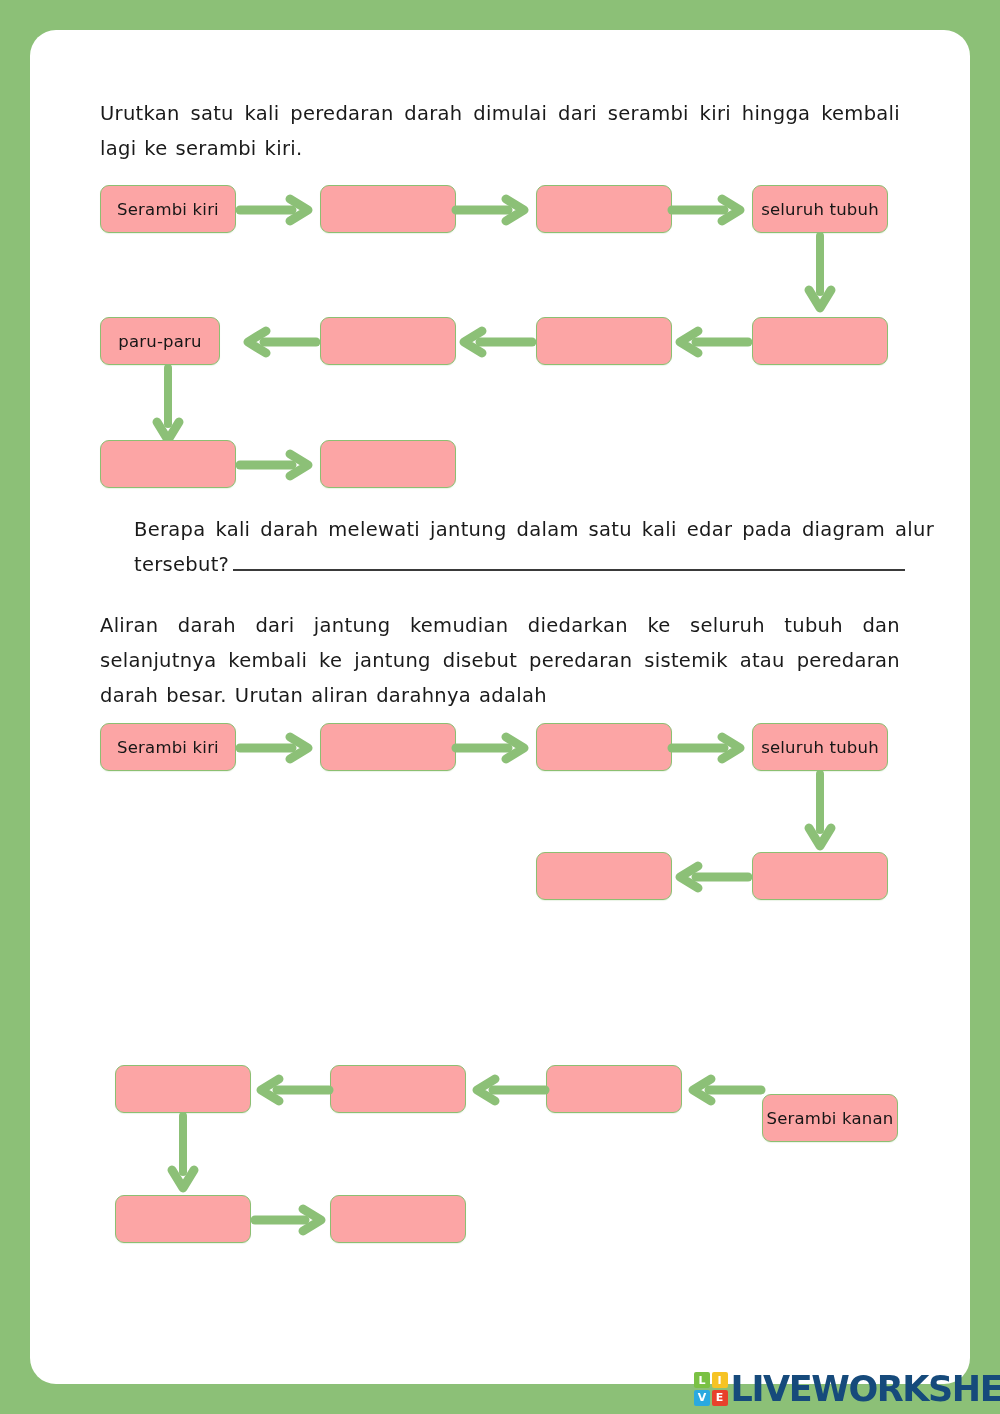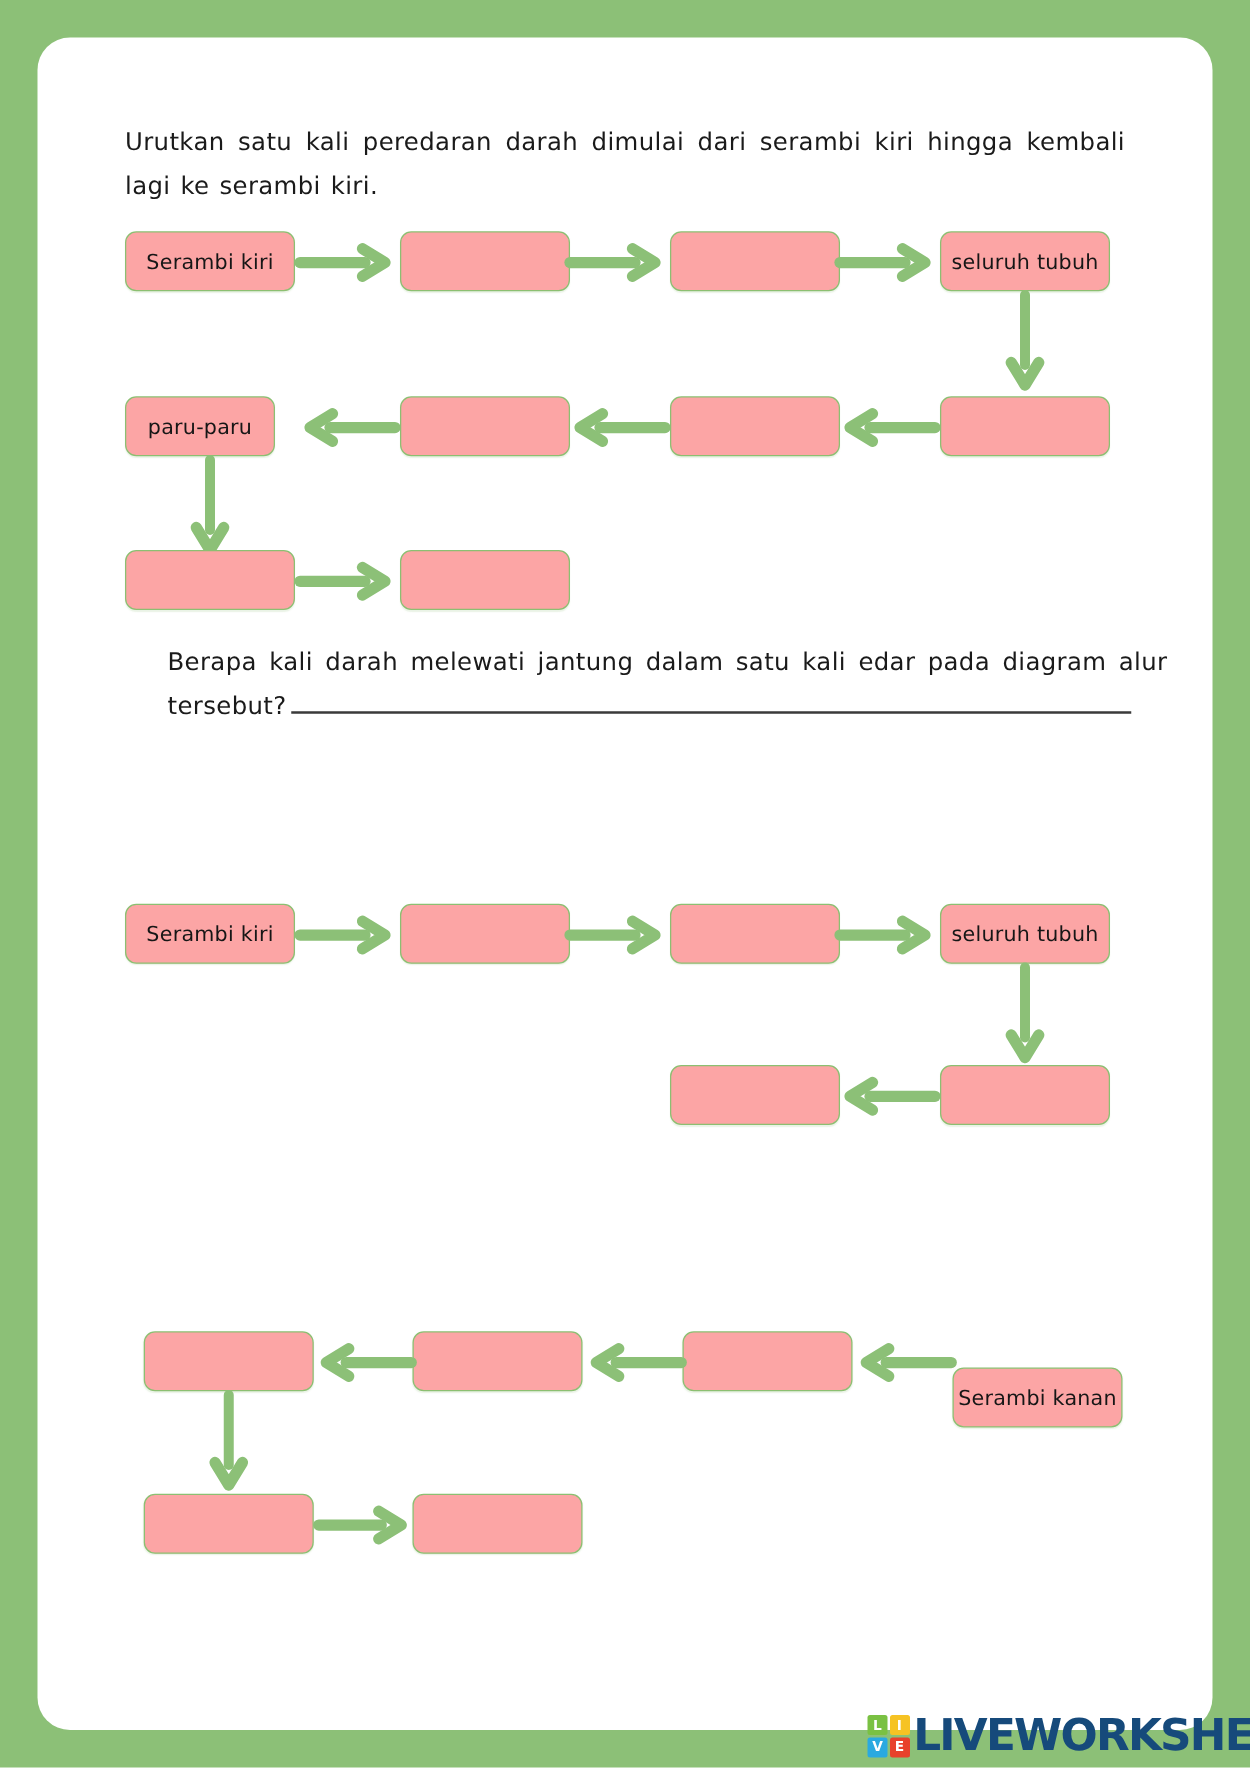--- a/index.html
+++ b/index.html
@@ -207,20 +207,21 @@
           <path d="M2 13 H54" stroke="#8cc077" stroke-width="9" stroke-linecap="round" fill="none"></path>
           <path d="M52 2 L70 13 L52 24" stroke="#8cc077" stroke-width="9" stroke-linecap="round" stroke-linejoin="round" fill="none"></path>
         </svg>
       </div>
     </div>
 
     <div class="para" style="left:70px; top:482px; width:800px;margin-left:34px;">
       <span class="para-inline">Berapa kali darah melewati jantung dalam satu kali edar pada diagram alur tersebut?</span><span class="answer-line"></span>
     </div>
 
+    <div class="para" style="left:70px; top:578px; width:800px;">Aliran darah dari jantung kemudian diedarkan ke seluruh tubuh dan selanjutnya kembali ke jantung disebut peredaran sistemik atau peredaran darah besar. Urutan aliran darahnya adalah</div>
 
     <div class="diagram">
       <div class="node" style="left:70px; top:693px; width:136px; height:48px;">Serambi kiri</div>
       <div class="node empty" style="left:290px; top:693px; width:136px; height:48px;"></div>
       <div class="node empty" style="left:506px; top:693px; width:136px; height:48px;"></div>
       <div class="node" style="left:722px; top:693px; width:136px; height:48px;">seluruh tubuh</div>
 
       <div class="arrow" style="left:208px; top:705px;">
         <svg width="82" height="26" viewBox="0 0 82 26">
           <path d="M2 13 H54" stroke="#8cc077" stroke-width="9" stroke-linecap="round" fill="none"></path>

